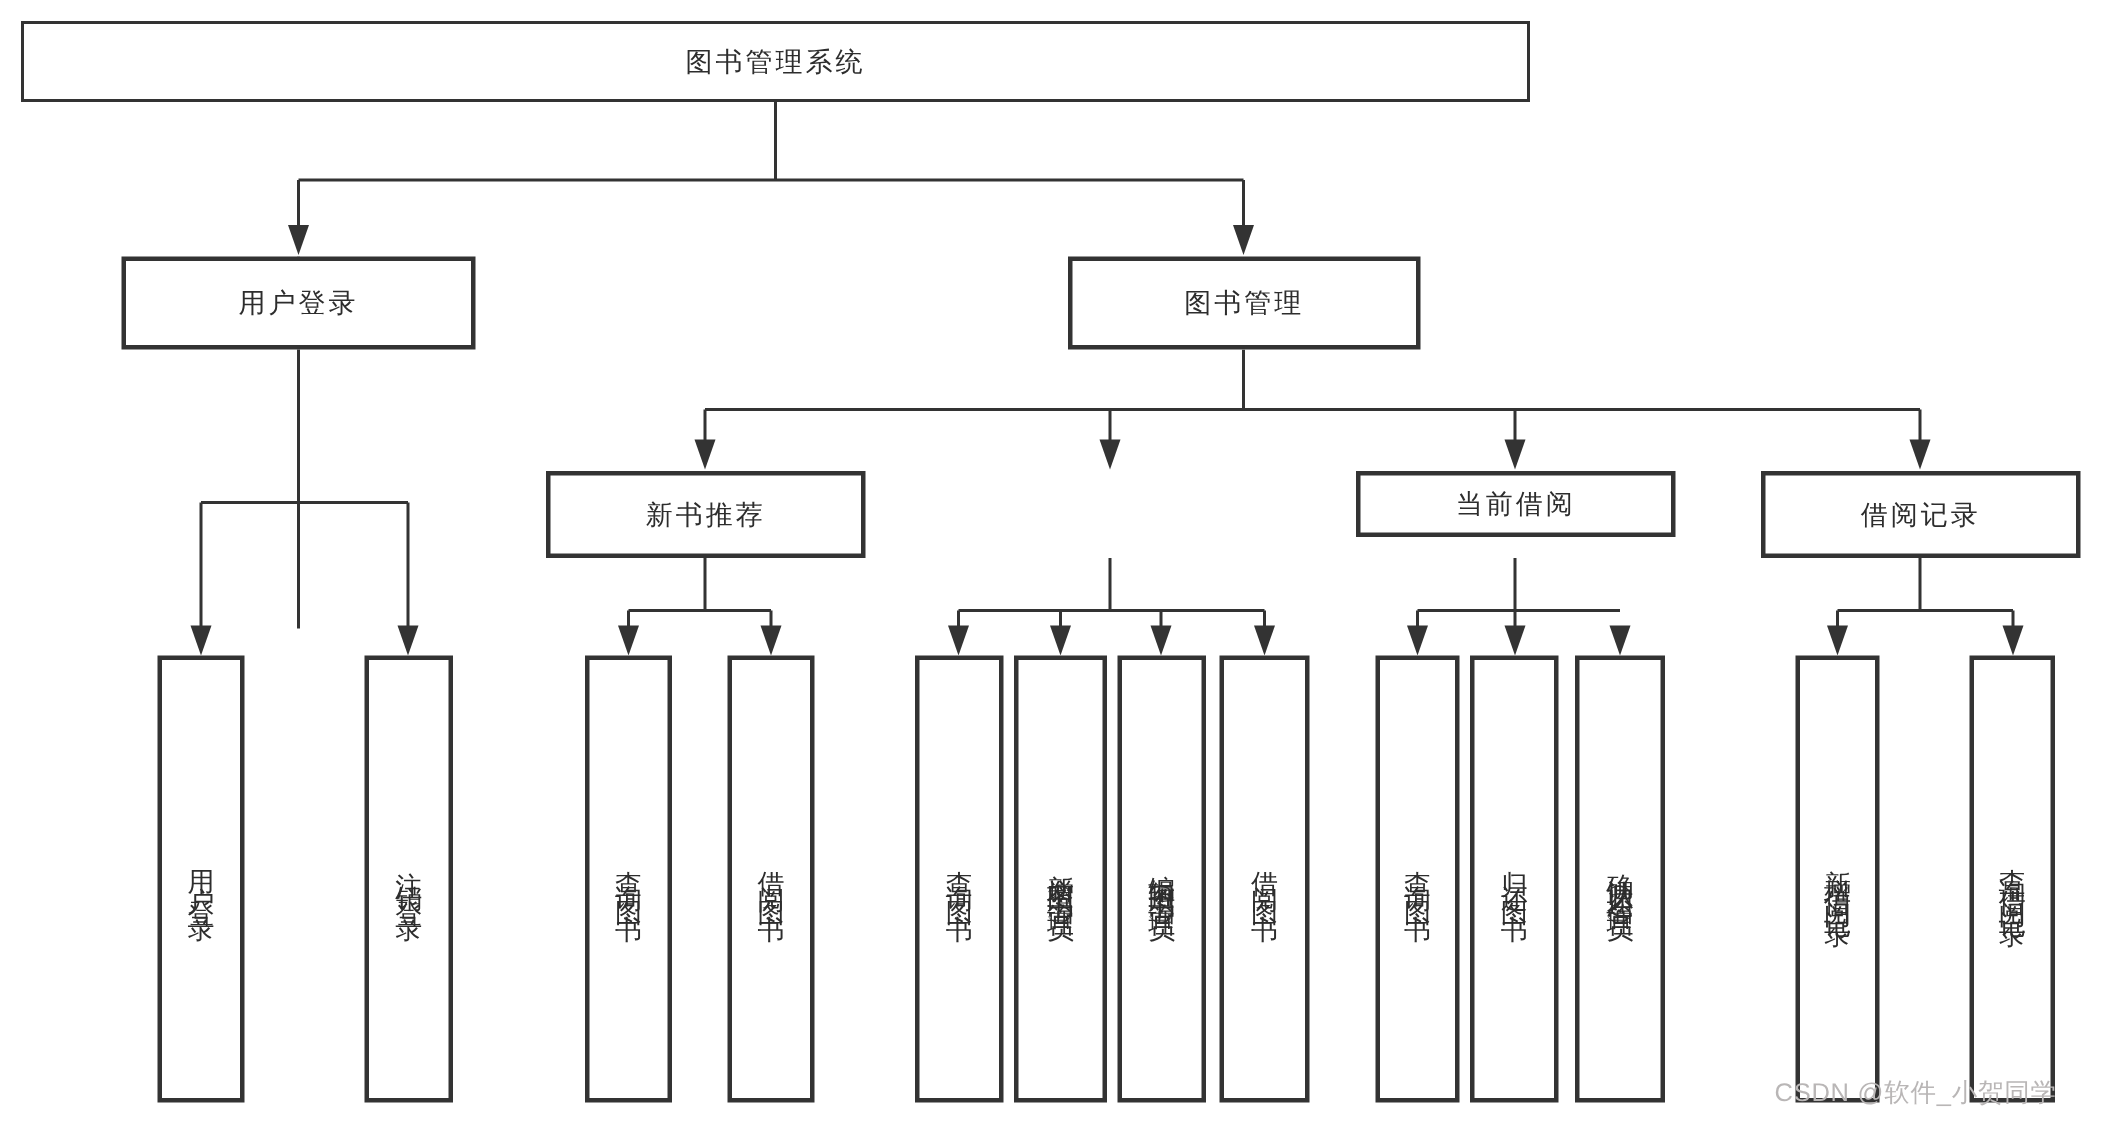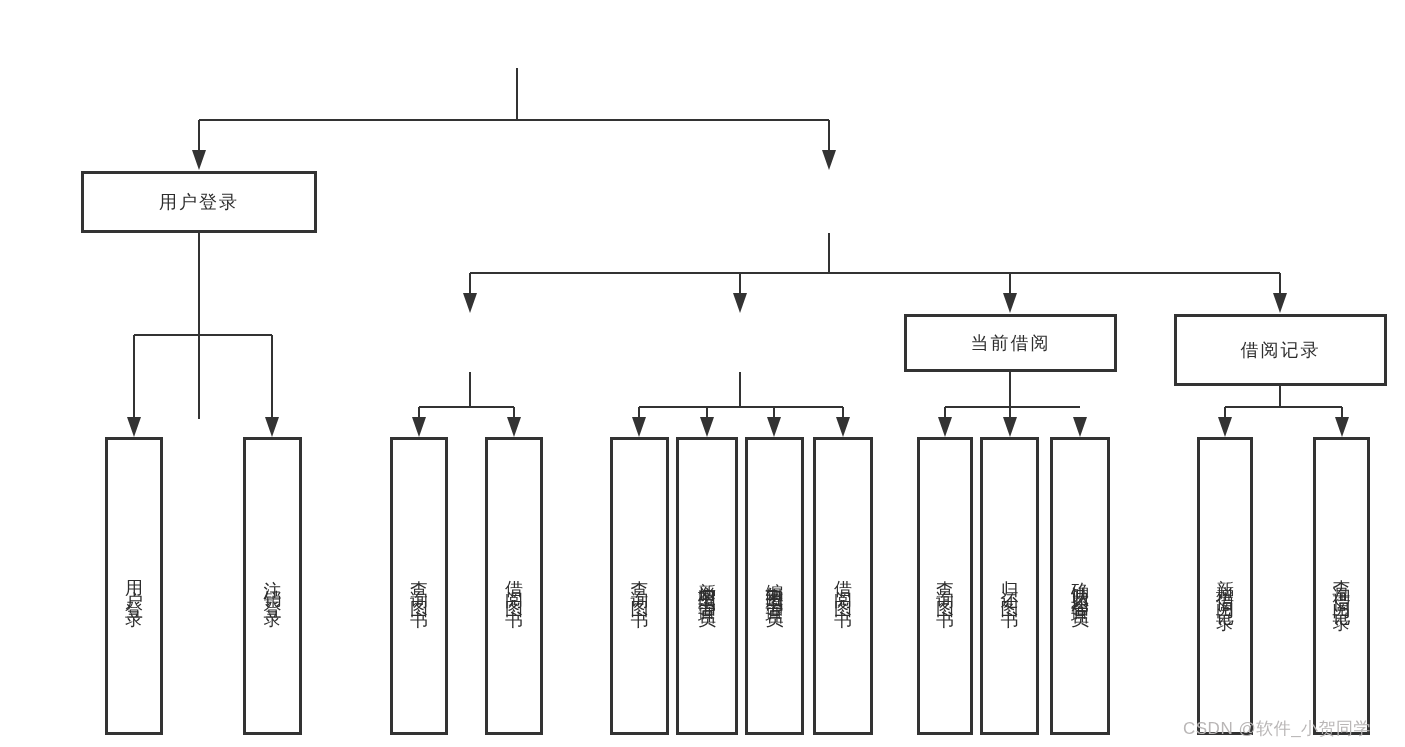--- a/index.html
+++ b/index.html
@@ -103,29 +103,38 @@
       <polygon points="767,417 781,417 774,437"></polygon>
       <polygon points="836,417 850,417 843,437"></polygon>
       <polygon points="938,417 952,417 945,437"></polygon>
       <polygon points="1003,417 1017,417 1010,437"></polygon>
       <polygon points="1073,417 1087,417 1080,437"></polygon>
       <polygon points="1218,417 1232,417 1225,437"></polygon>
       <polygon points="1335,417 1349,417 1342,437"></polygon>
     </g>
   </svg>
 
+  <div class="node h root" style="left:14px; top:14px; width:1006px; height:54px;">
+    <span>图书管理系统</span>
+  </div>
 
   <div class="node h" style="left:81px; top:171px; width:236px; height:62px;">
     <span>用户登录</span>
   </div>
+  <div class="node h" style="left:712px; top:171px; width:235px; height:62px;">
+    <span>图书管理</span>
+  </div>
 
-  <div class="node h" style="left:904px; top:314px; width:213px; height:58px;">
+  <div class="node h" style="left:364px; top:314px; width:213px; height:58px;">
+    <span>新书推荐</span>
+  </div>
+  <div class="node h" style="left:904px; top:314px; width:213px; height:44px;">
     <span>当前借阅</span>
   </div>
-  <div class="node h" style="left:1174px; top:314px; width:213px; height:72px;align-items:center;">
+  <div class="node h" style="left:1174px; top:314px; width:213px; height:58px;align-items:center;">
     <span>借阅记录</span>
   </div>
 
   <div class="leaf" style="left:105px; width:58px;">
     <span class="vtext sp10">用户登录</span>
   </div>
   <div class="leaf" style="left:243px; width:59px;">
     <span class="vtext sp10">注销登录</span>
   </div>
   <div class="leaf" style="left:390px; width:58px;">

